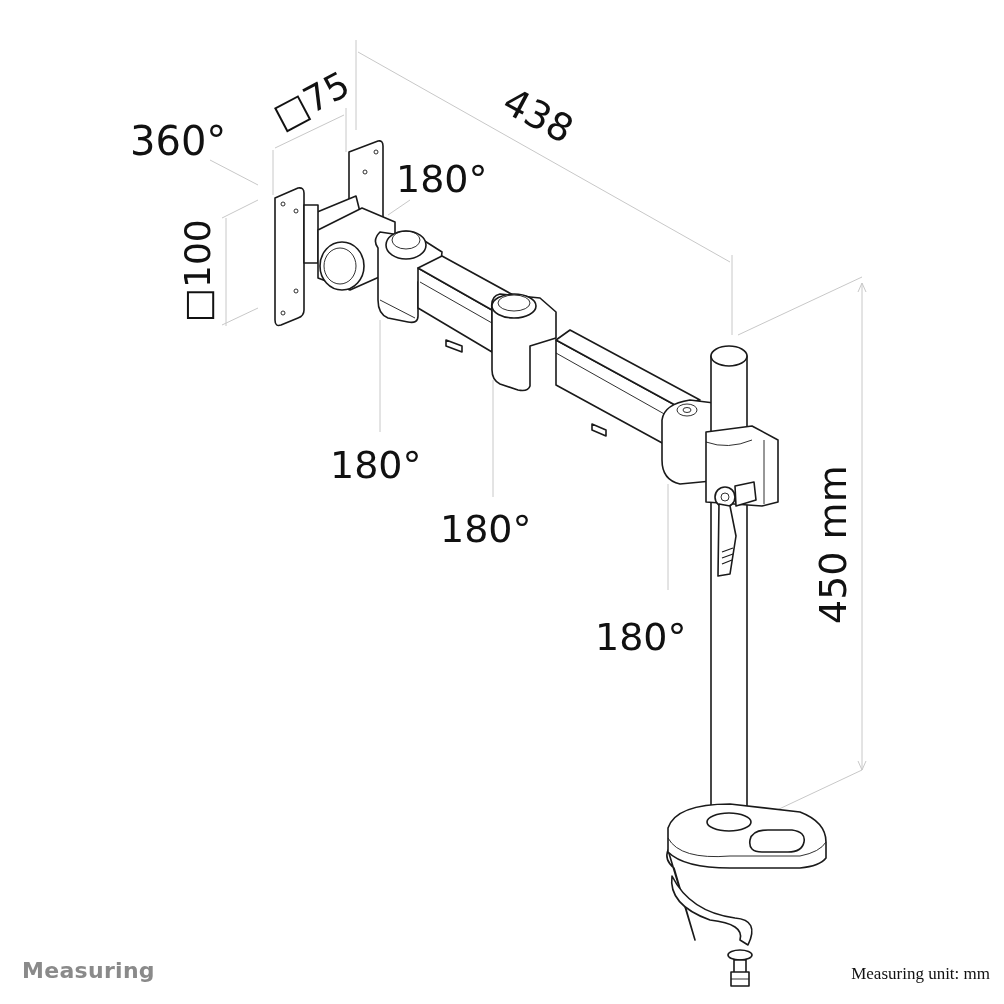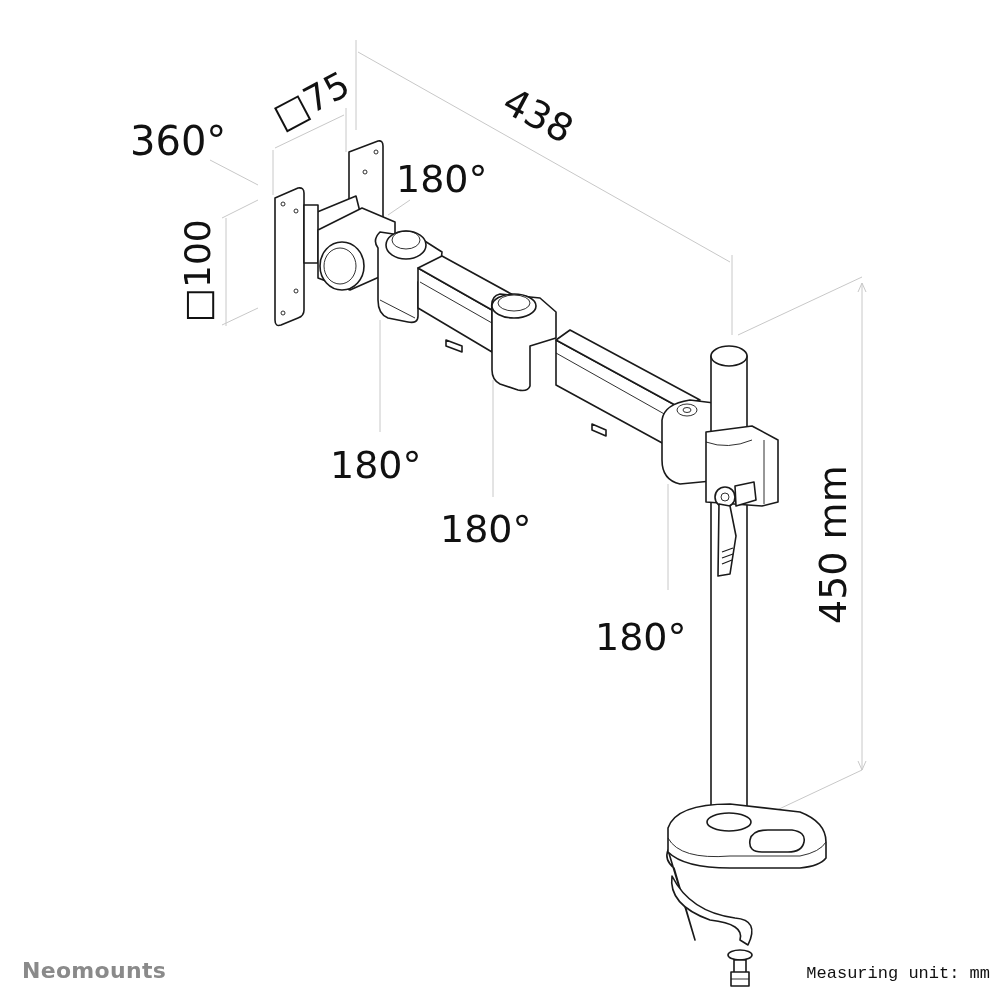--- a/index.html
+++ b/index.html
@@ -7,21 +7,21 @@
            font-family: "DejaVu Sans", "Liberation Sans", sans-serif; }
     #stage { position: absolute; left: 0; top: 0; width: 1004px; height: 1004px; }
     .dim { stroke: #c8c8c8; stroke-width: 1; fill: none; }
     .part { stroke: #1a1a1a; stroke-width: 1.6; fill: #ffffff; stroke-linejoin: round; }
     .thin { stroke: #1a1a1a; stroke-width: 0.9; fill: none; }
     .hatch { stroke: #1a1a1a; stroke-width: 1.2; }
     .lbl { fill: #111111; font-family: "DejaVu Sans", "Liberation Sans", sans-serif; }
     .brand { position: absolute; left: 22px; top: 958px; font-size: 22px; font-weight: bold;
              color: #8a8a8a; letter-spacing: 0.3px; font-family: "DejaVu Sans", sans-serif; }
     .unit { position: absolute; right: 14px; top: 964px; font-size: 17px; color: #111;
-            font-family: Liberation Mono, monospace; }
+            font-family: Liberation Serif, serif; }
   </style>
 </head>
 <body>
 
 <svg id="stage" viewBox="0 0 1004 1004" xmlns="http://www.w3.org/2000/svg">
 
   <g>
 
     <line class="dim" x1="356" y1="40" x2="356" y2="130"></line>
     <line class="dim" x1="732" y1="255" x2="732" y2="335"></line>
@@ -137,14 +137,14 @@
   <text class="lbl" x="0" y="0" font-size="36" transform="translate(282 130) rotate(-28)">□75</text>
   <text class="lbl" x="0" y="0" font-size="36" transform="translate(210 322) rotate(-90)">□100</text>
   <text class="lbl" x="0" y="0" font-size="38" transform="translate(500 110) rotate(28)">438</text>
   <text class="lbl" x="396" y="192" font-size="38">180°</text>
   <text class="lbl" x="330" y="478" font-size="38">180°</text>
   <text class="lbl" x="440" y="542" font-size="38">180°</text>
   <text class="lbl" x="595" y="650" font-size="38">180°</text>
   <text class="lbl" x="0" y="0" font-size="38" transform="translate(846 624) rotate(-90)">450 mm</text>
 </svg>
 
-<div class="brand">Neomounts</div>
+<div class="brand">Measuring</div>
 <div class="unit">Measuring unit: mm</div>
 
 </body></html>

